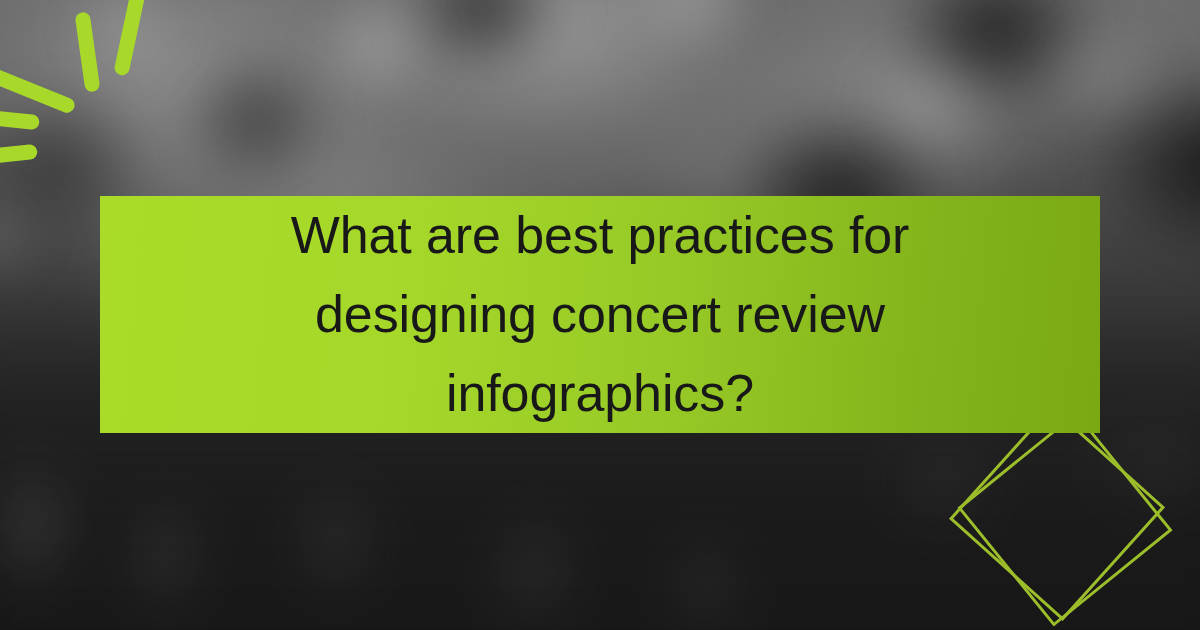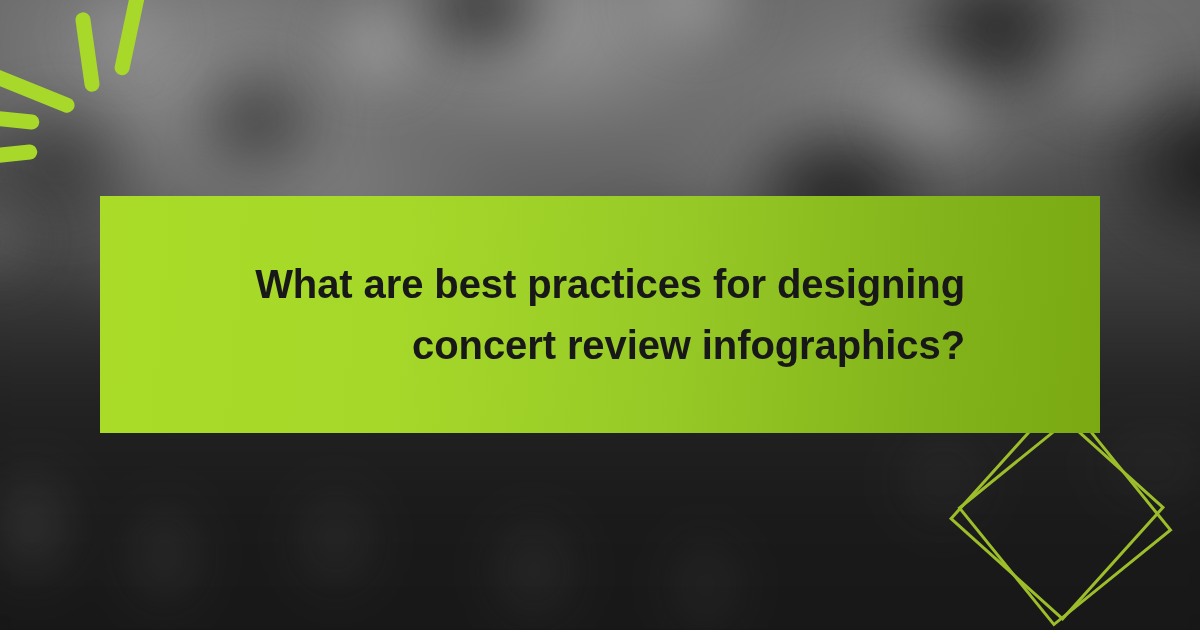--- a/index.html
+++ b/index.html
@@ -100,24 +100,24 @@
     background: linear-gradient(95deg, #a9db28 0%, #a6d82a 30%, #96c926 58%, #83b41b 82%, #7aa911 100%);
     display: flex;
     align-items: center;
     justify-content: center;
     padding: 0 36px;
   }
 
   #question {
     color: #181818;
     font-family: "Liberation Sans", sans-serif;
-    font-size: 40px;
-    font-weight: 700;
+    font-size: 52px;
+    font-weight: 400;
     line-height: 1.52;
-    text-align: right;
+    text-align: center;
     letter-spacing: -0.1px;
     max-width: 730px;
   }
 </style>
 </head>
 <body>
 
 <div id="card">
 
   <div class="bg-layer bg-base"></div>

